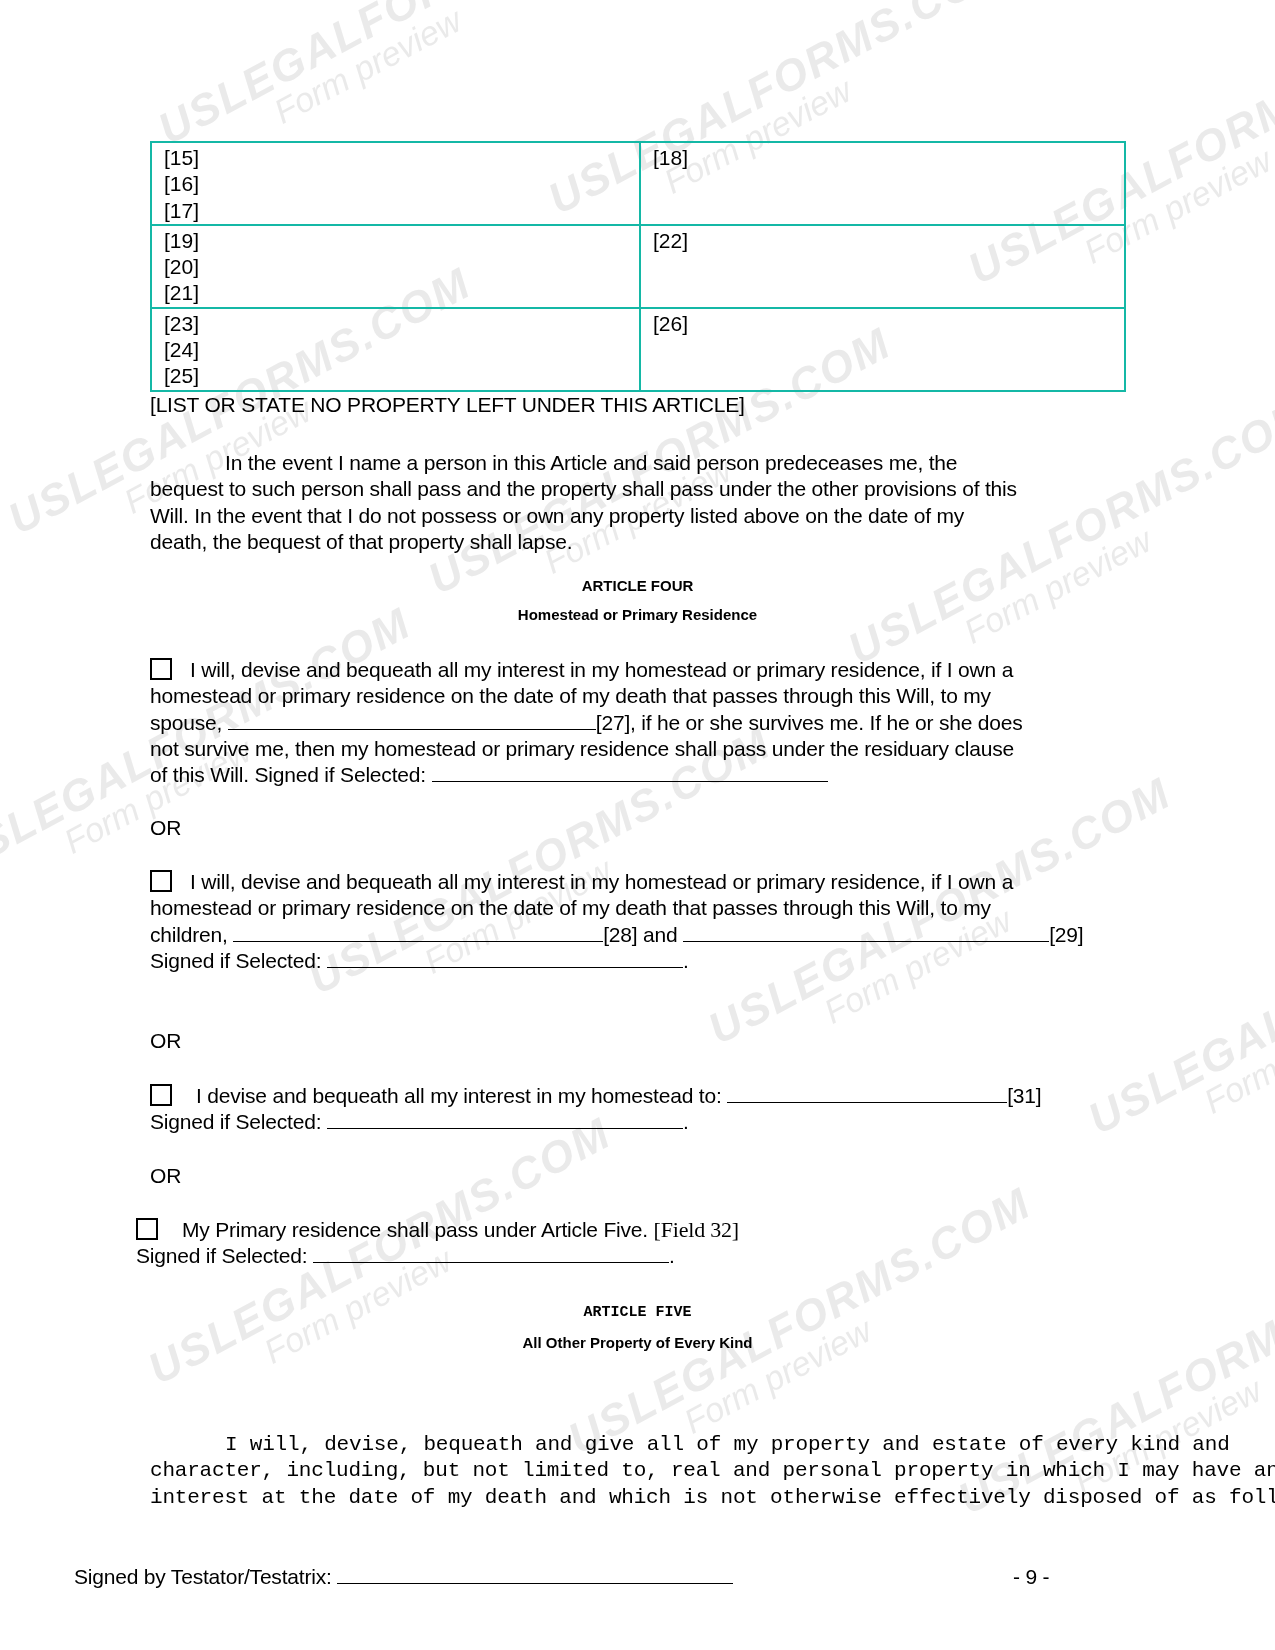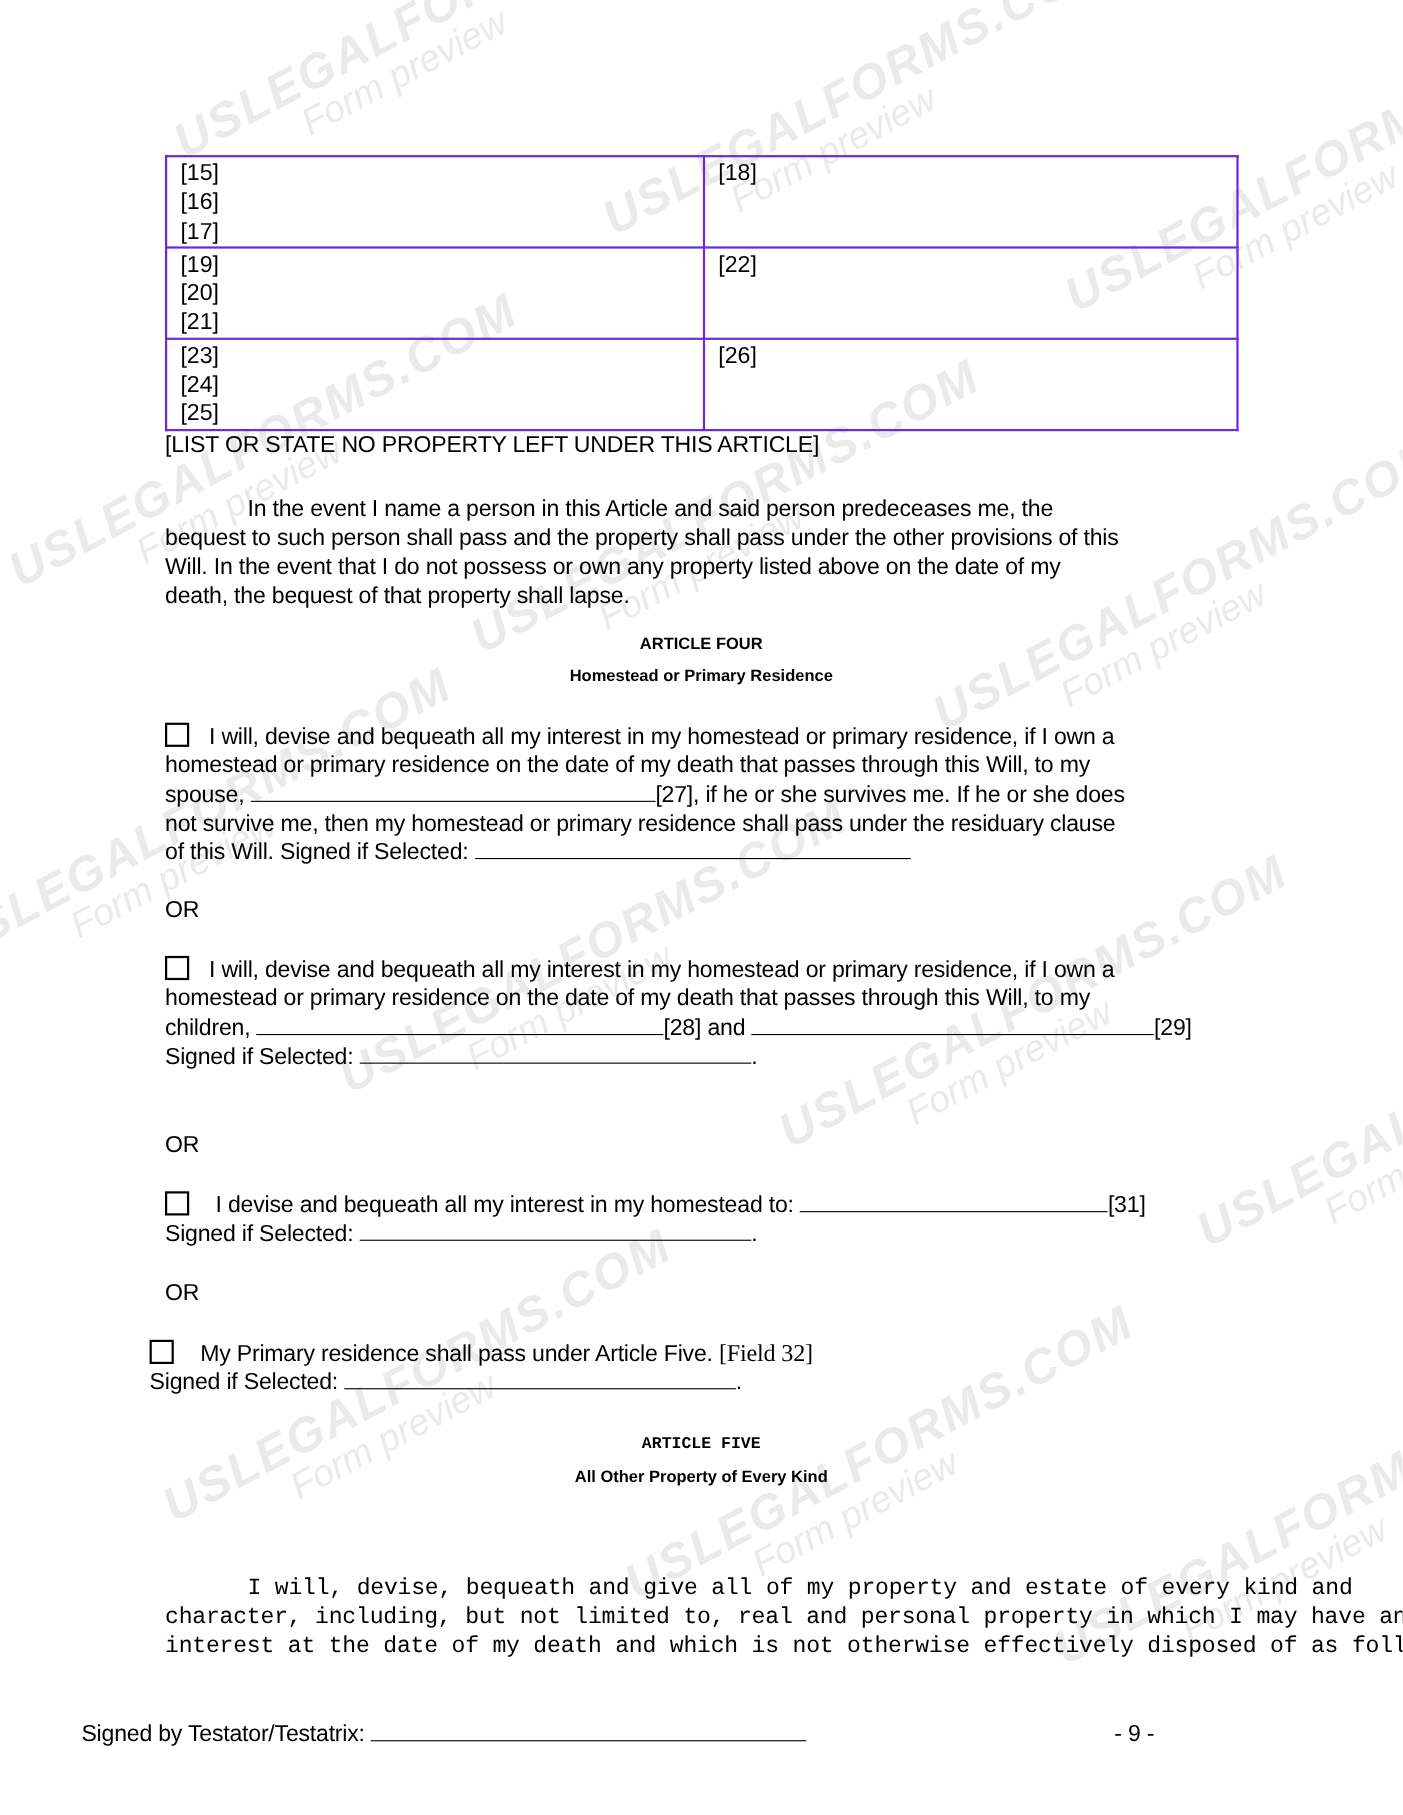--- a/index.html
+++ b/index.html
@@ -5,21 +5,21 @@
   html, body { margin:0; padding:0; background:#ffffff; }
   body { width:1275px; height:1650px; position:relative; overflow:hidden;
          font-family:"Liberation Sans", sans-serif; color:#000; }
   .abs { position:absolute; }
   .txt { font-size:21px; line-height:26.3px; white-space:nowrap; letter-spacing:-0.2px; }
   .wm { position:absolute; color:rgba(180,180,180,0.28); font-family:"Liberation Sans", sans-serif;
         transform:rotate(-28deg); transform-origin:left top; white-space:nowrap; pointer-events:none; }
   .wm .big { font-size:44px; font-weight:bold; font-style:italic; letter-spacing:2px; display:block; }
   .wm .small { font-size:34px; font-style:italic; margin-left:110px; display:block; margin-top:-6px; }
   table.prop { position:absolute; left:150px; top:141px; width:976px; border-collapse:collapse; }
-  table.prop td { border:2px solid #6d28d9; vertical-align:top; padding:2px 0 0 12px; height:76px;
+  table.prop td { border:2px solid #14b8a6; vertical-align:top; padding:2px 0 0 12px; height:76px;
                   font-size:21px; line-height:26.3px; }
   table.prop td.l { width:475px; }
   .heading { position:absolute; left:0; width:1275px; text-align:center; font-weight:bold; font-size:15px; line-height:29px; }
   .cb { display:inline-block; width:22px; height:22px; border:2px solid #000; box-sizing:border-box;
         vertical-align:-3px; margin-right:18px; background:#fff; }
   .blank { display:inline-block; border-bottom:1.5px solid #000; height:18px; vertical-align:baseline; }
   .serif { font-family:"Liberation Serif", serif; font-size:22px; }
 </style>
 </head>
 <body>

